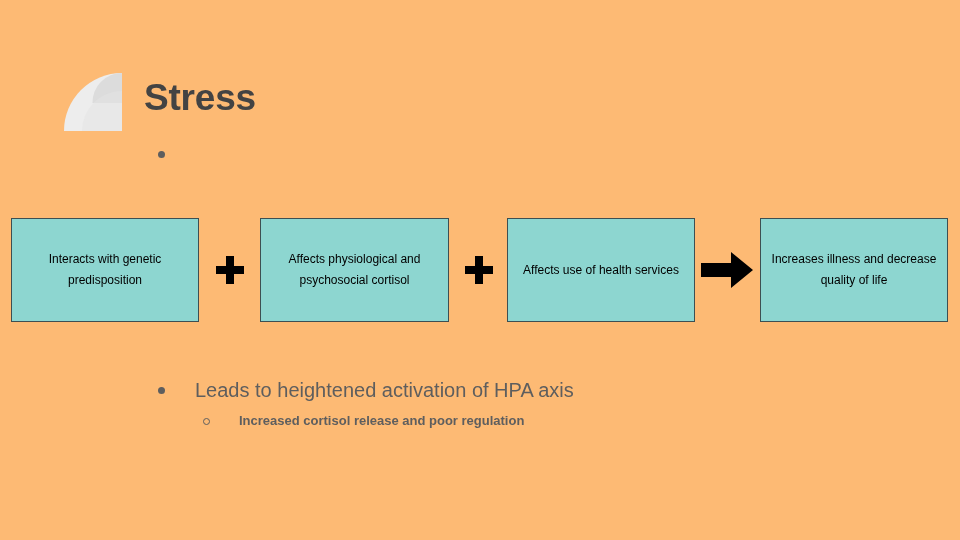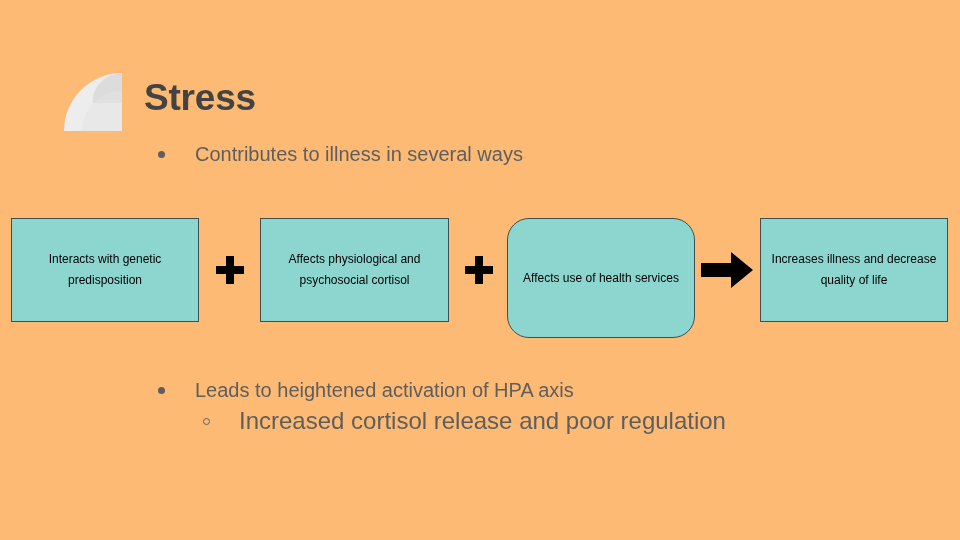--- a/index.html
+++ b/index.html
@@ -49,21 +49,21 @@
     position: absolute;
     display: flex;
     align-items: flex-start;
     color: #5e5e5e;
     font-size: 20px;
     line-height: 28px;
     white-space: nowrap;
   }
   .bullet-top { left: 158px; top: 140px; }
   .bullet-l1a { left: 158px; top: 376px; }
-  .bullet-l2  { left: 203px; top: 407px; font-size: 24px; }
+  .bullet-l2  { left: 203px; top: 407px; font-size: 13px; font-weight: bold; }
 
   .marker-disc {
     width: 7px;
     height: 7px;
     border-radius: 50%;
     background: #5e5e5e;
     margin-top: 11px;
     flex: 0 0 auto;
   }
   .marker-circle {
@@ -91,21 +91,21 @@
     align-items: center;
     justify-content: center;
     text-align: center;
     color: #000000;
     font-size: 12px;
     line-height: 21px;
     padding: 2px 6px;
   }
   .box-1 { left: 11px;  top: 218px; width: 188px; height: 104px; }
   .box-2 { left: 260px; top: 218px; width: 189px; height: 104px; }
-  .box-3 { left: 507px; top: 218px; width: 188px; height: 120px; border-radius: 22px; }
+  .box-3 { left: 507px; top: 218px; width: 188px; height: 104px; }
   .box-4 { left: 760px; top: 218px; width: 188px; height: 104px; }
 
   .connector {
     position: absolute;
     display: flex;
     align-items: center;
     justify-content: center;
   }
   .plus-1 { left: 206px; top: 248px; width: 48px; height: 44px; }
   .plus-2 { left: 455px; top: 248px; width: 48px; height: 44px; }
@@ -122,21 +122,20 @@
       <path d="M58 0 L58 58 L0 58 A58 58 0 0 1 58 0 Z" fill="#ededed"></path>
       <path d="M58 0 L58 30 L28.5 30 A29.5 29.5 0 0 1 58 0 Z" fill="#dcdcdc"></path>
       <path d="M58 18 L58 58 L18 58 A40 40 0 0 1 58 18 Z" fill="#e4e4e4" opacity="0.55"></path>
     </svg>
   </div>
 
   <div class="title">Stress</div>
 
   <div class="bullet-row bullet-top">
     <span class="marker-disc"></span>
-    <span class="bullet-text">Contributes to illness in several ways</span>
   </div>
 
   <div class="flow">
 
     <div class="box box-1">
       <span>Interacts with genetic predisposition</span>
     </div>
 
     <div class="connector plus-1">
       <svg width="30" height="30" viewBox="0 0 30 30" xmlns="http://www.w3.org/2000/svg">

